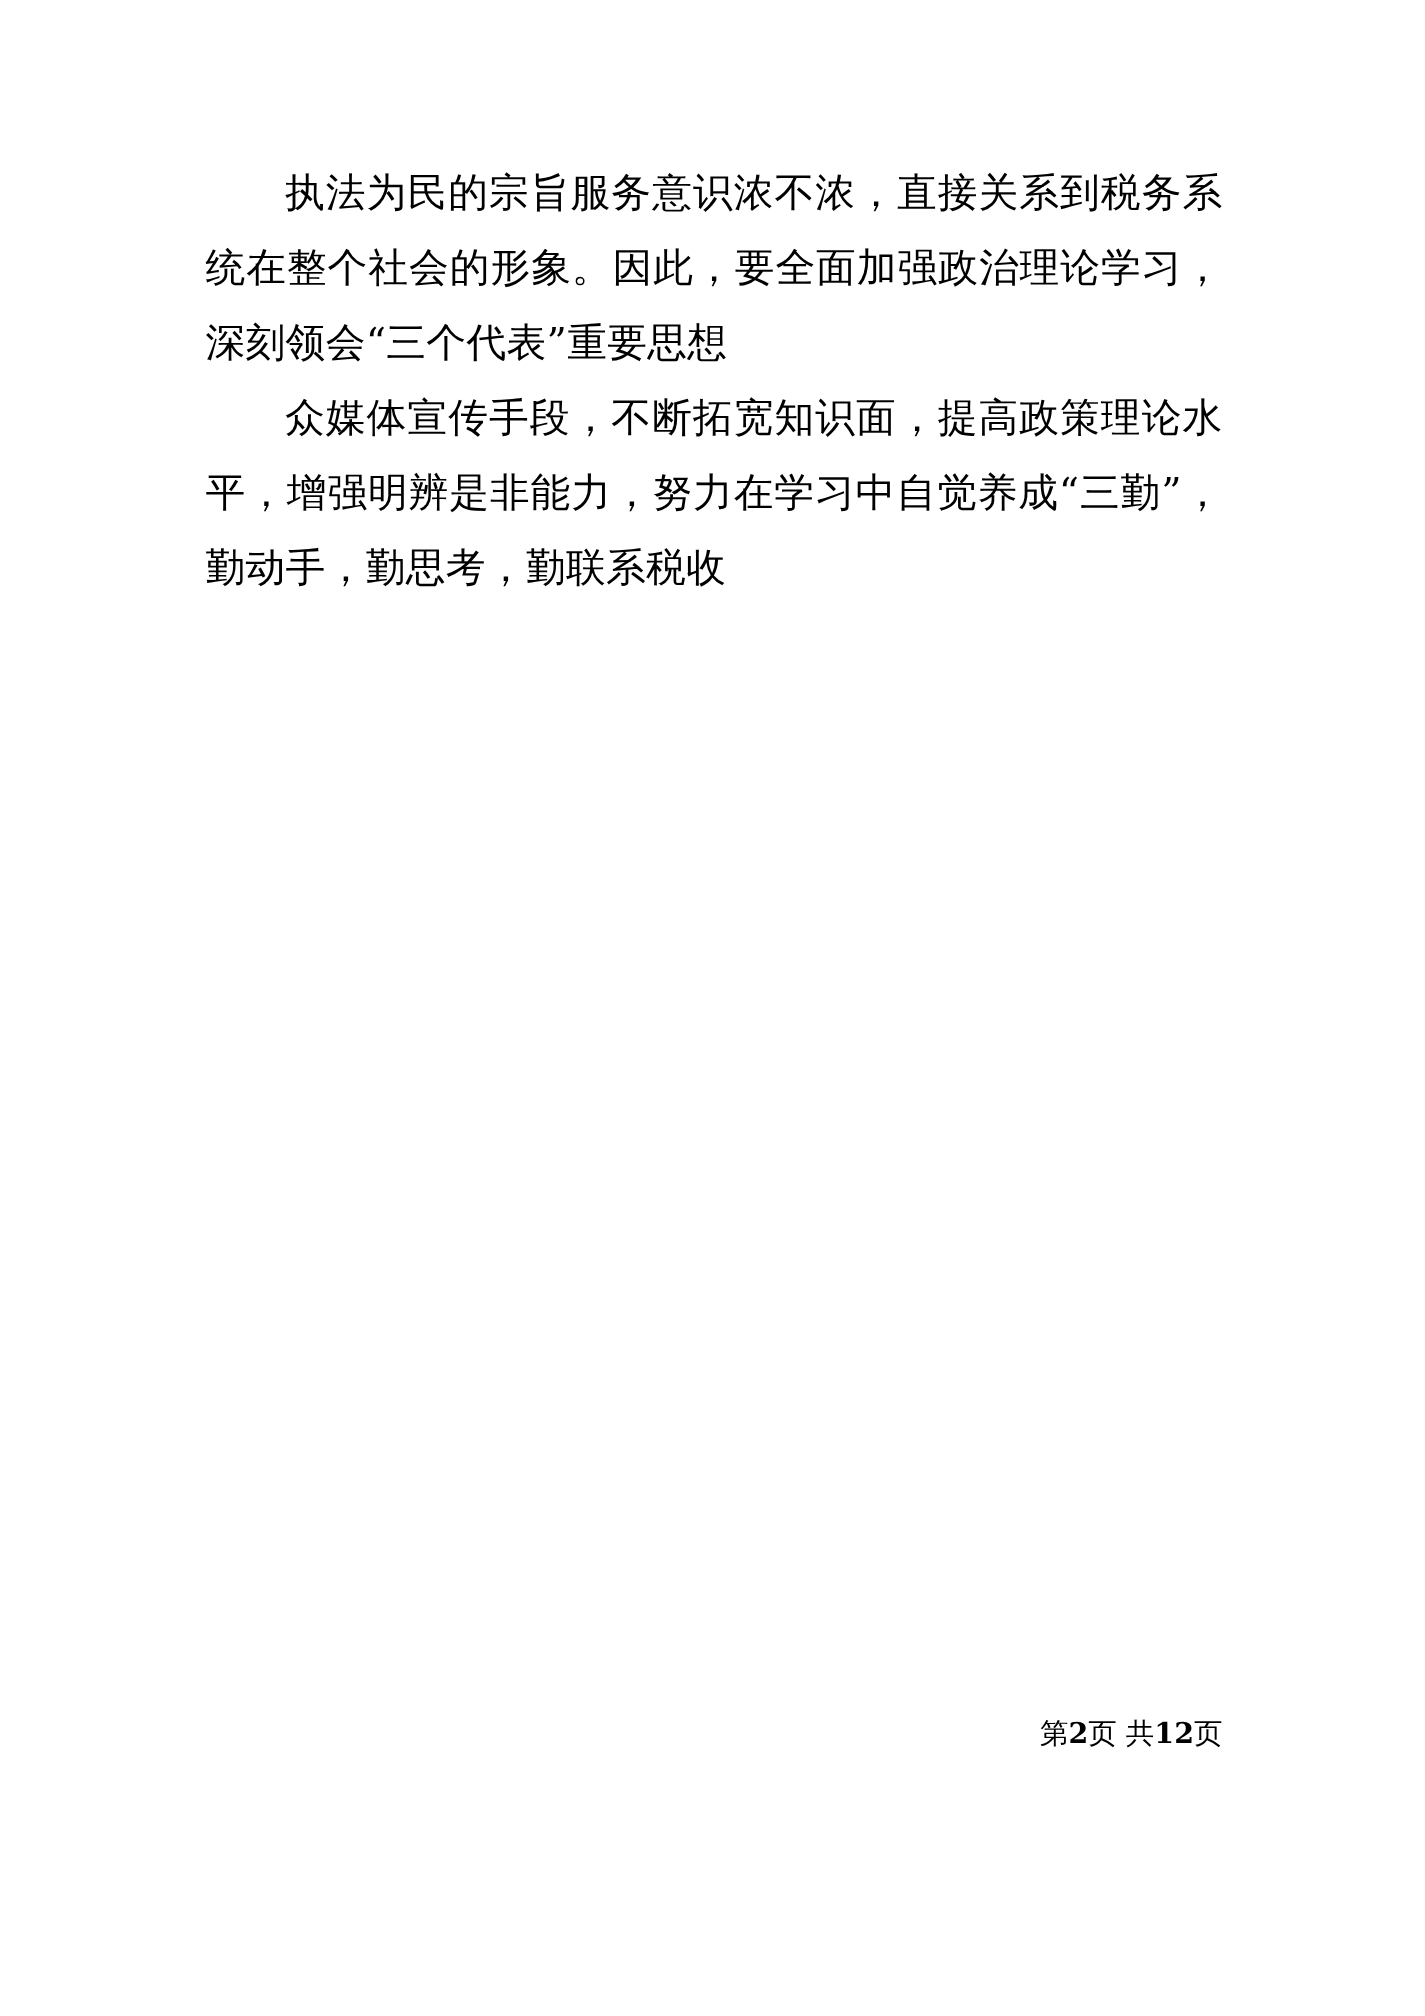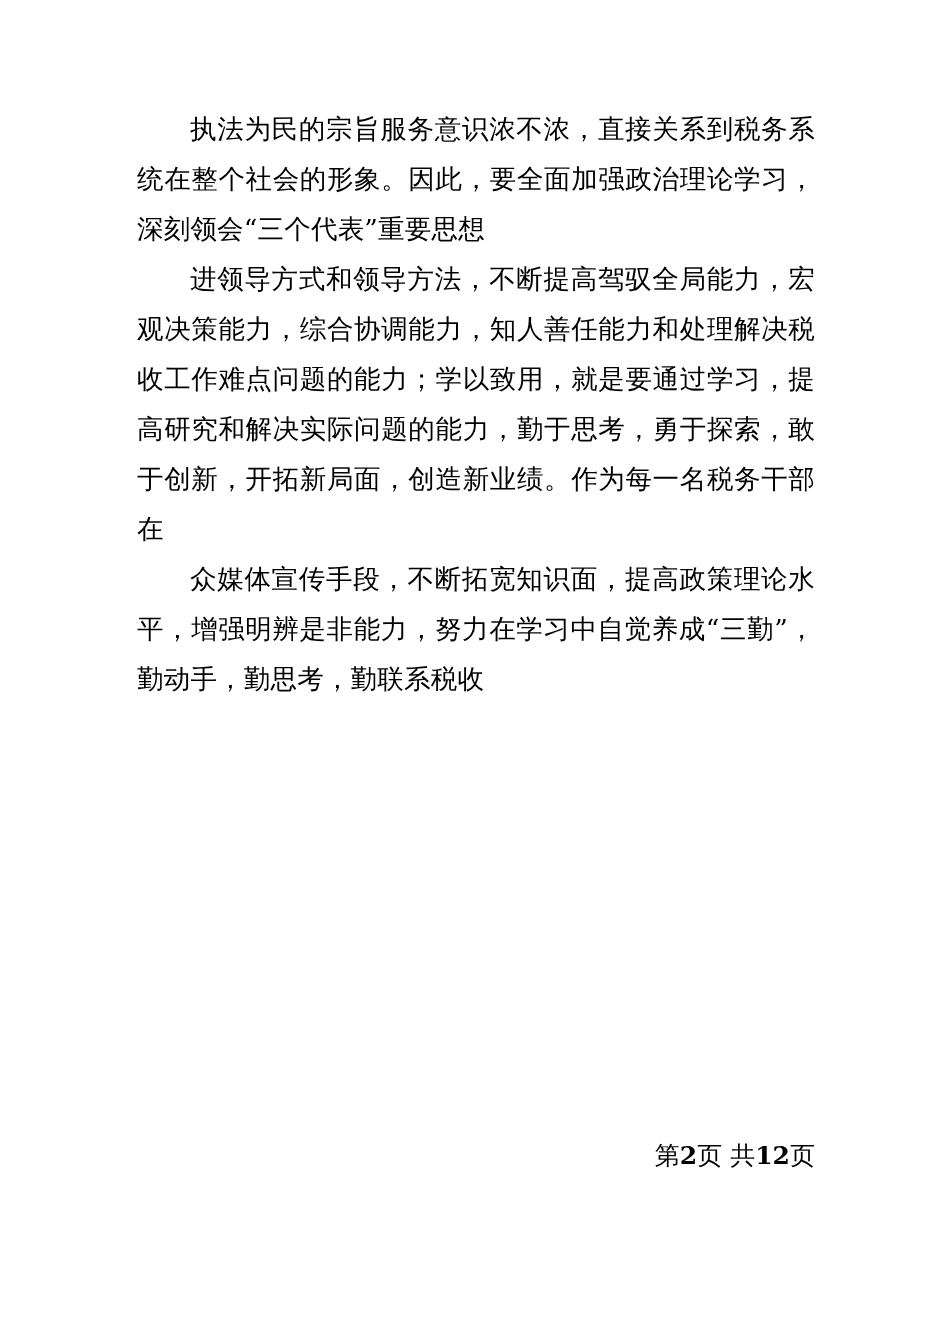--- a/index.html
+++ b/index.html
@@ -37,37 +37,36 @@
     text-justify: inter-ideograph;
     margin: 0 0 0 0;
     letter-spacing: 0.2px;
     text-indent: 2em;
     font-family: "DejaVu Serif", "Liberation Serif", serif;
   }
   .footer {
     position: absolute;
     right: 135px;
     bottom: 72px;
-    font-size: 25px;
+    font-size: 19px;
     line-height: 24px;
     font-family: "DejaVu Serif", "Liberation Serif", serif;
     white-space: nowrap;
   }
   .footer .num {
     font-weight: bold;
   }
 </style>
 </head>
 <body>
 
 <div class="page">
 
   <div class="content">
     <p class="para">执法为民的宗旨服务意识浓不浓，直接关系到税务系统在整个社会的形象。因此，要全面加强政治理论学习，深刻领会“三个代表”重要思想</p>
-    <p class="para">进领导方式和领导方法，不断提高驾驭全局能力，宏观决策能力，综合协调能力，知人善任能力和处理解决税收工作难点问题的能力；学以致用，就是要通过学习，提高研究和解决实际问题的能力，勤于思考，勇于探索，敢于创新，开拓新局面，创造新业绩。作为每一名税务干部在</p>
     <p class="para">众媒体宣传手段，不断拓宽知识面，提高政策理论水平，增强明辨是非能力，努力在学习中自觉养成“三勤”，勤动手，勤思考，勤联系税收</p>
 
   </div>
 
   <div class="footer">
     <span>第</span><span class="num">2</span><span>页 共</span><span class="num">12</span><span>页</span>
   </div>
 
 </div>
 

